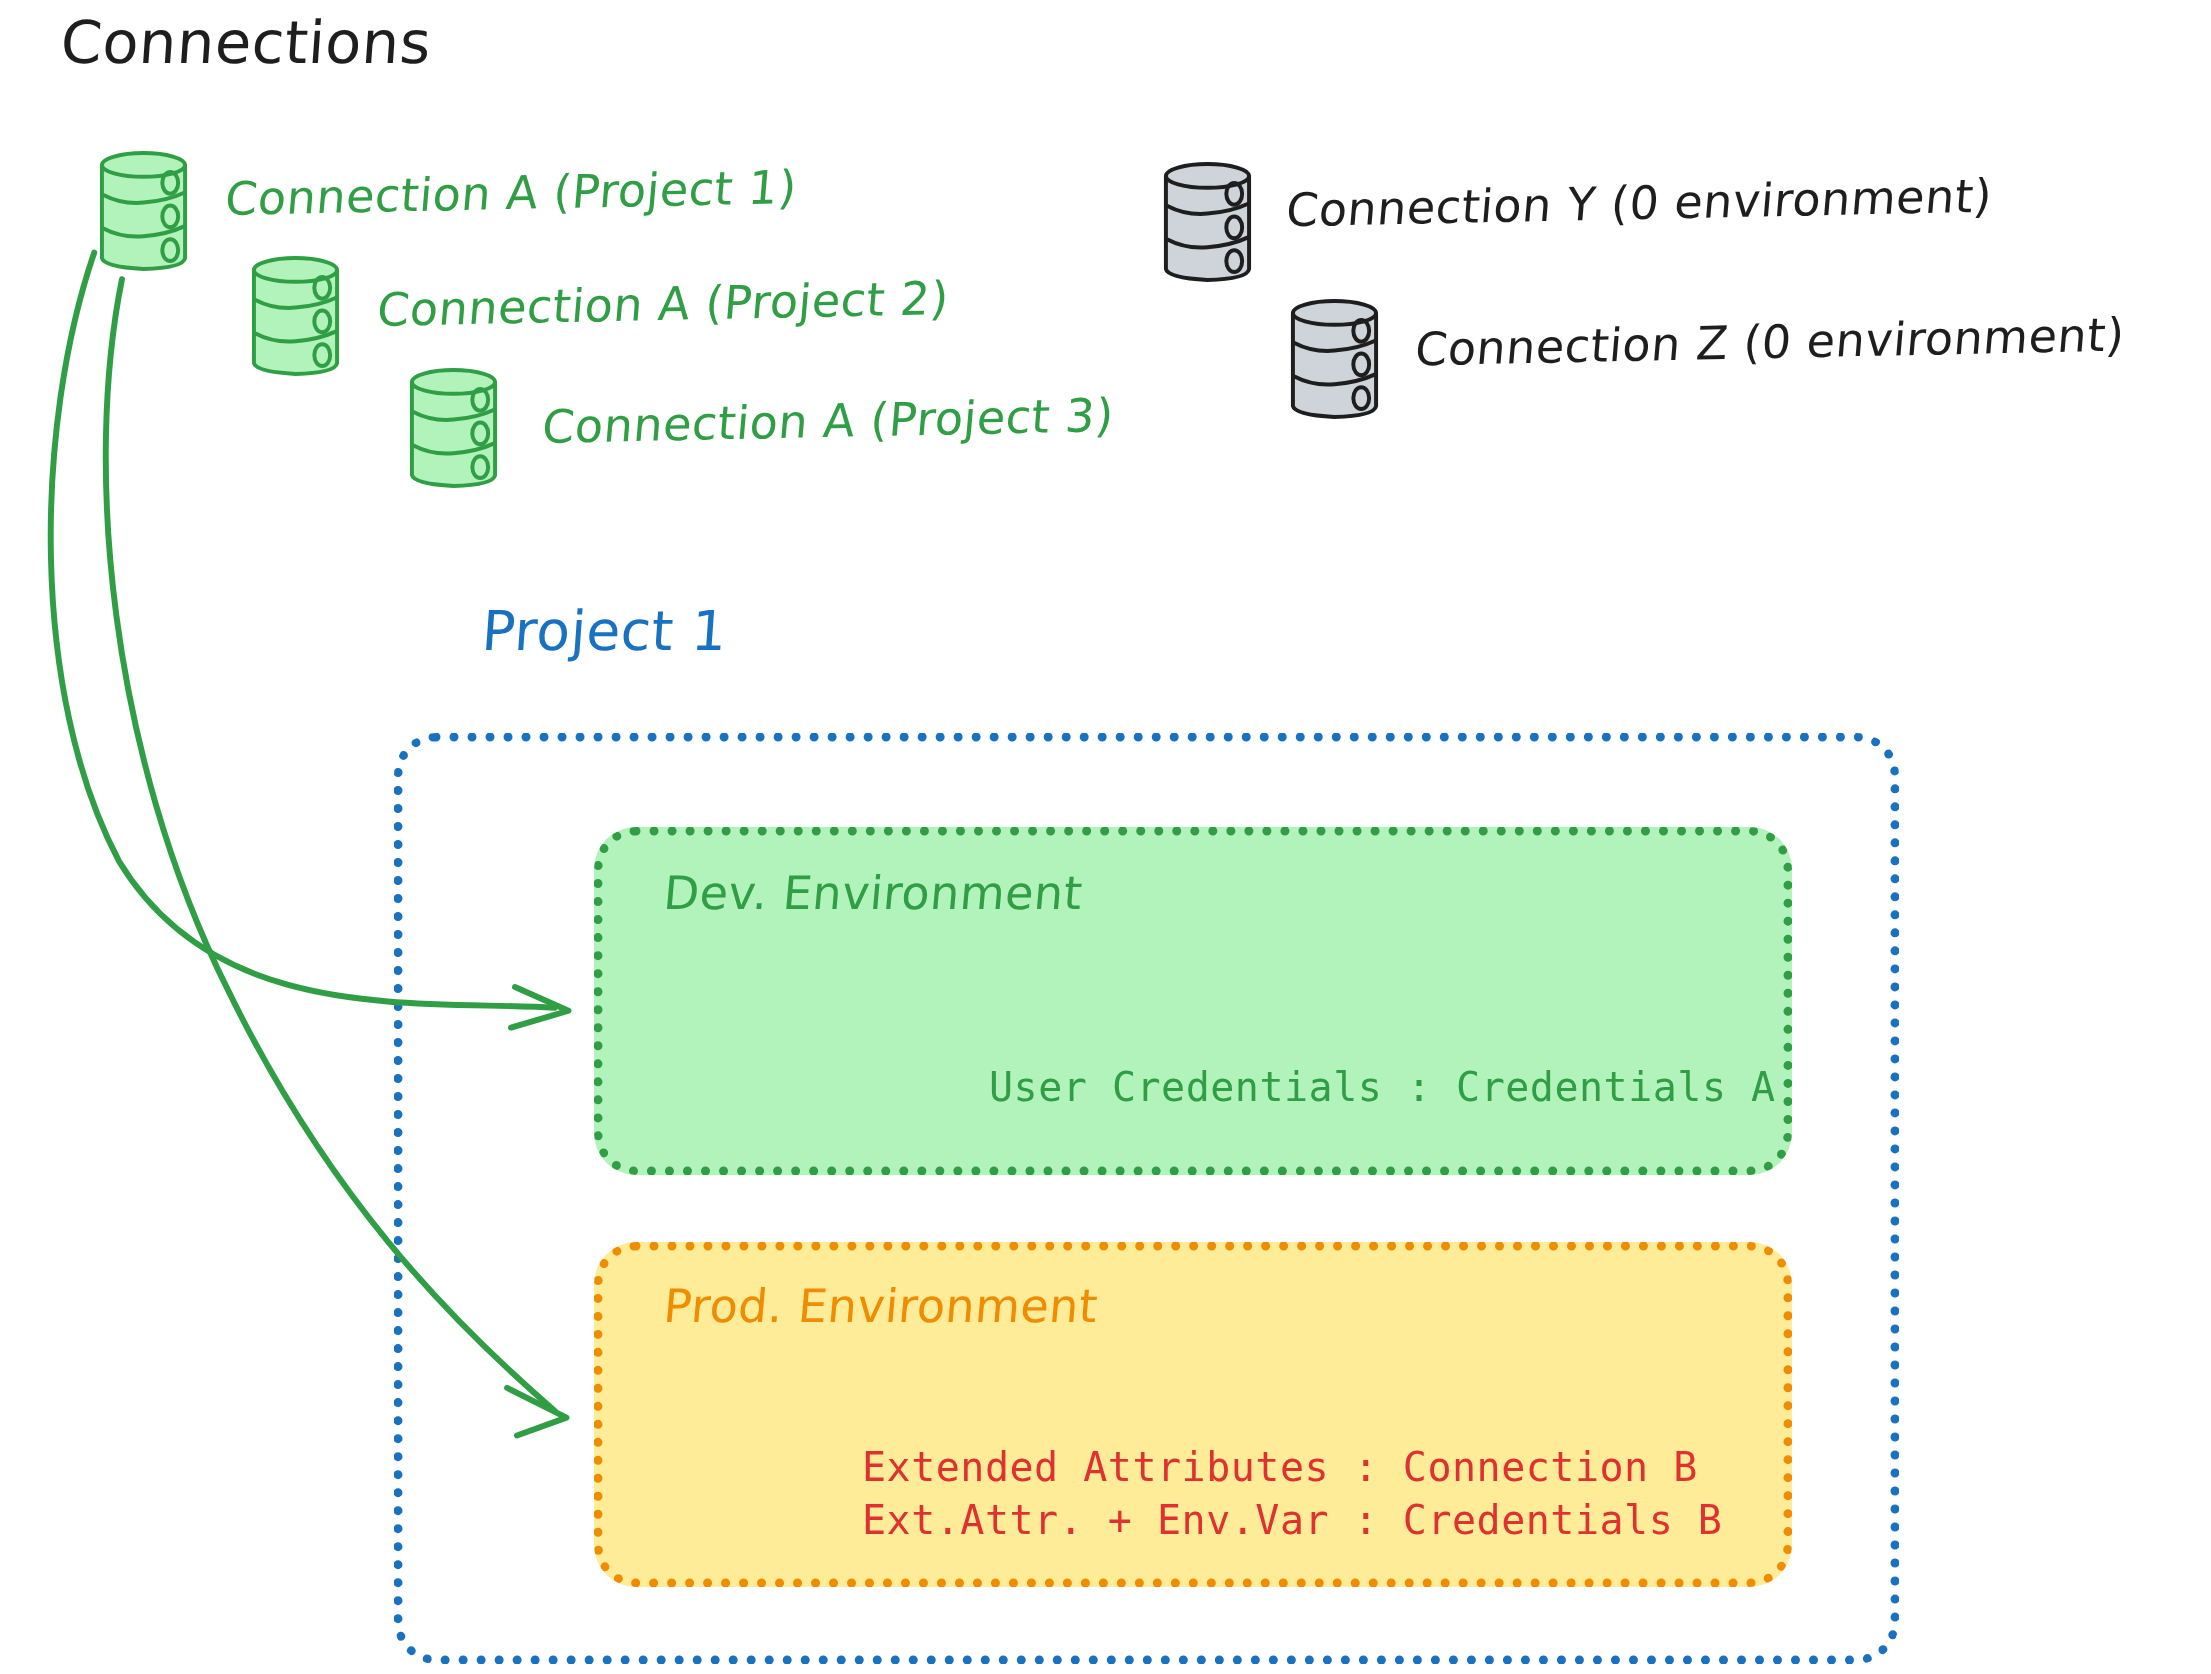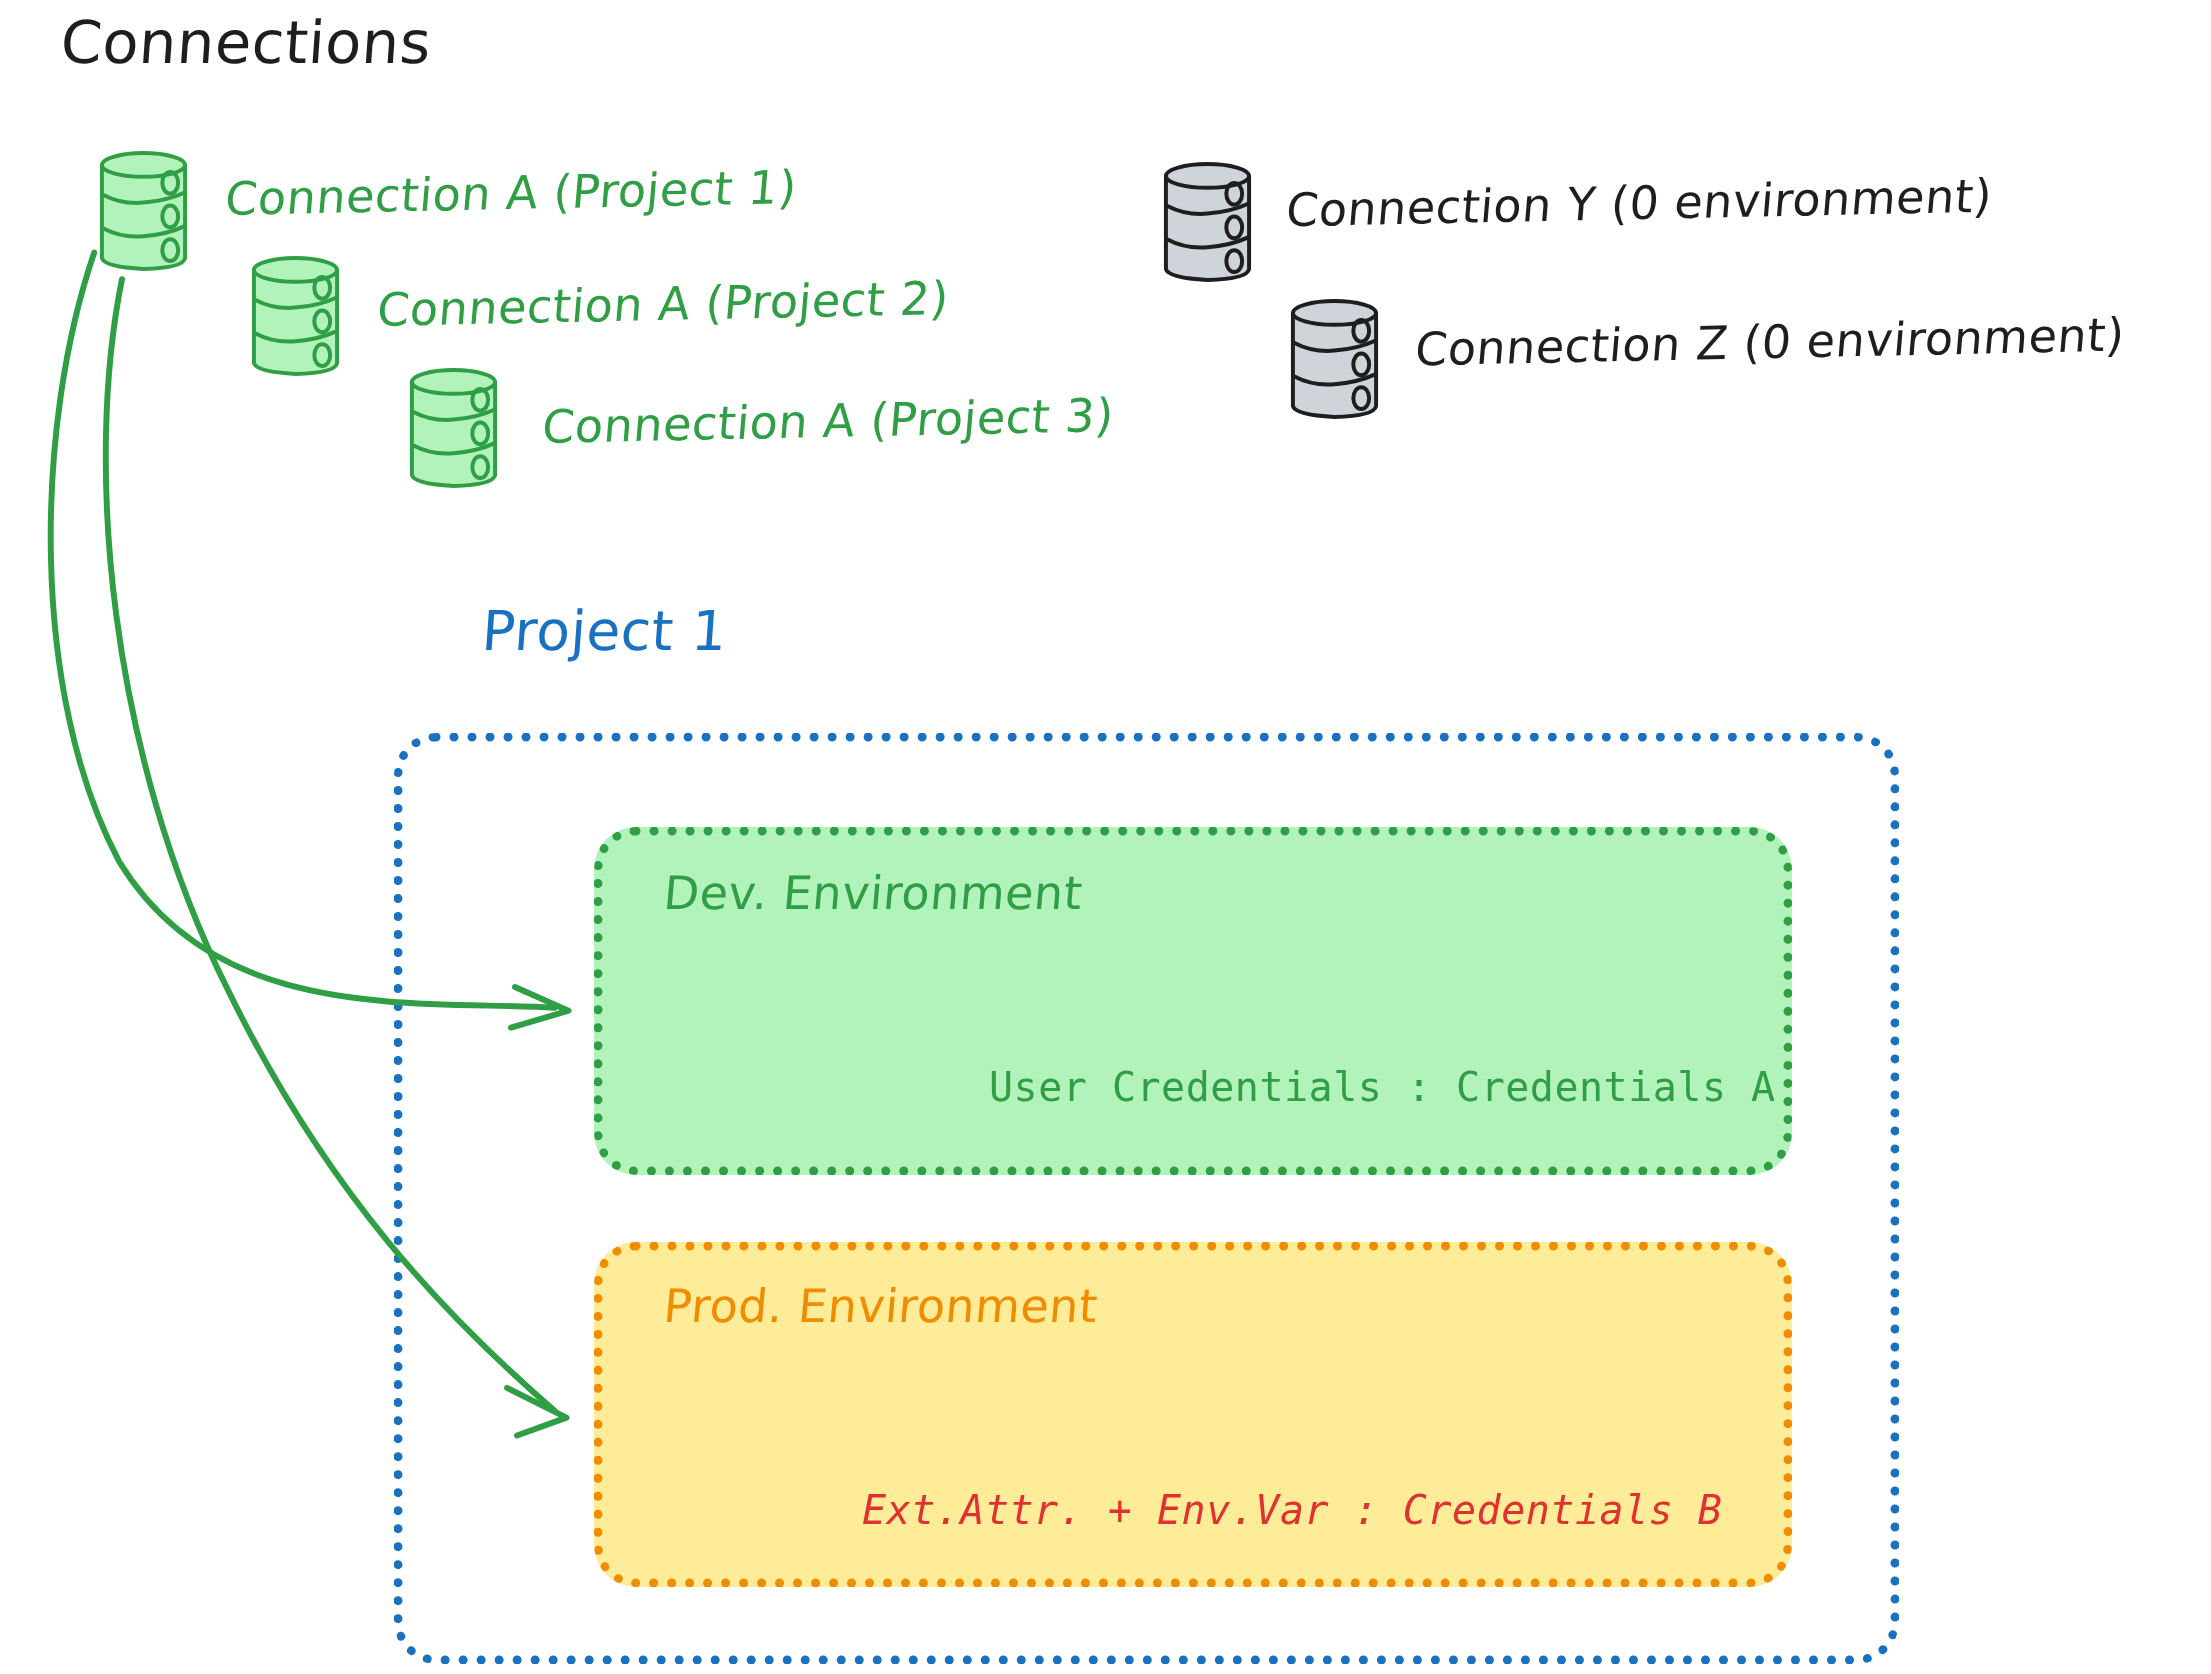--- a/index.html
+++ b/index.html
@@ -170,21 +170,22 @@
 
   <div class="dotbox project"></div>
 
   <div class="dotbox dev">
     <div class="hand env-title green" style="left:61px; top:30px;">Dev. Environment</div>
     <div class="mono green" style="left:386px; top:228px;">User Credentials : Credentials A</div>
   </div>
 
   <div class="dotbox prod">
     <div class="hand env-title orange" style="left:61px; top:28px;">Prod. Environment</div>
-    <div class="mono red" style="left:259px; top:236px;font-style:italic;">Ext.Attr. + Env.Var : Credentials B</div>
+    <div class="mono red" style="left:259px; top:193px;">Extended Attributes : Connection B</div>
+    <div class="mono red" style="left:259px; top:246px;">Ext.Attr. + Env.Var : Credentials B</div>
   </div>
 
   <svg class="arrows" viewBox="0 0 2234 1691">
 
     <g>
       <path d="M95 255 C 35 430, 30 700, 120 870 C 220 1035, 420 1010, 560 1018" fill="none" stroke="#2f9e44" stroke-width="6" stroke-linecap="round"></path>
       <path d="M520 997 L 574 1021 L 516 1038" fill="none" stroke="#2f9e44" stroke-width="6" stroke-linecap="round" stroke-linejoin="round"></path>
     </g>
 
     <g>

